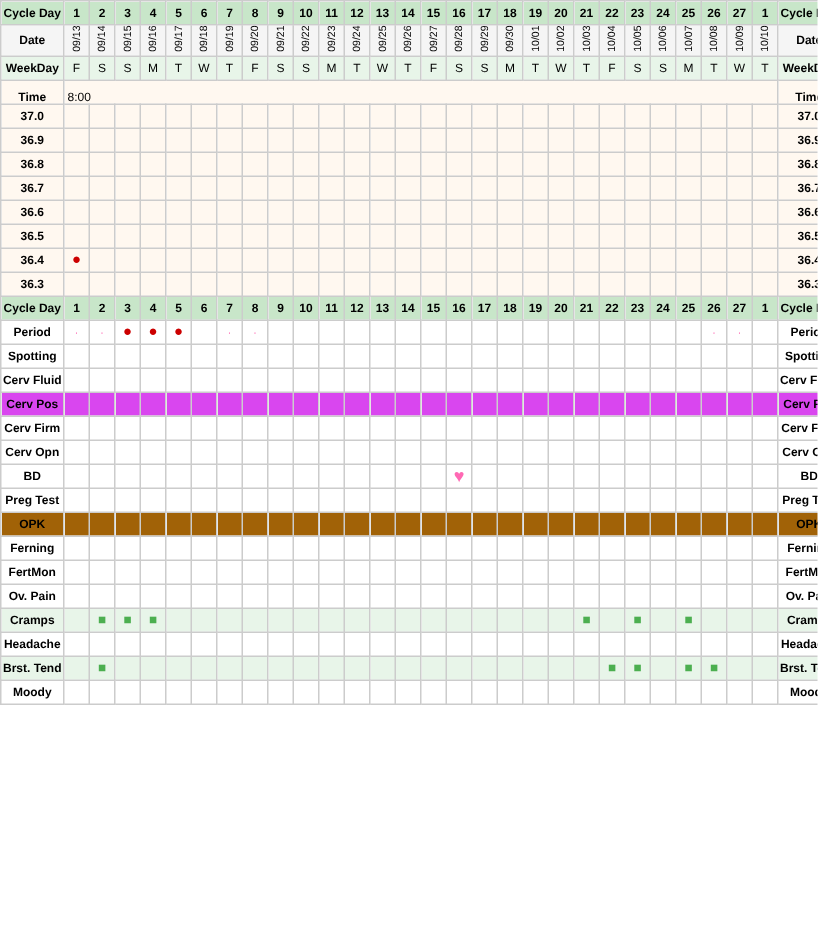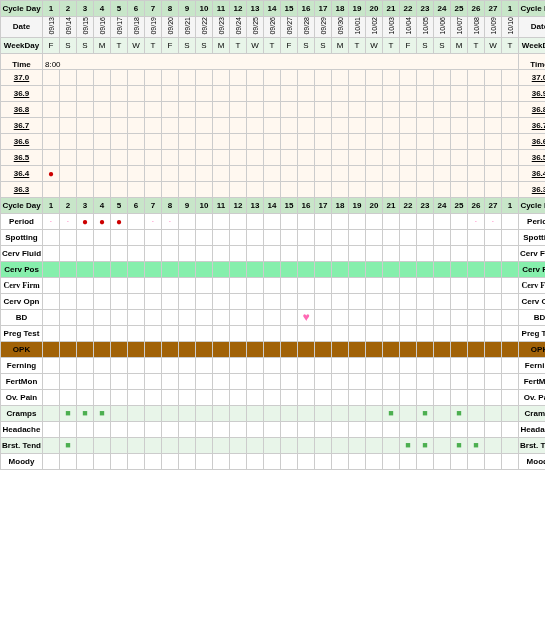--- a/index.html
+++ b/index.html
@@ -97,28 +97,27 @@
       height: 16px;
     }
 
     .cerv-fluid-row td {
       background: #fff;
       height: 24px;
       margin-top: 15px;
     }
 
     .cerv-pos-row td {
-      background: #86efac;
+      background: #d946ef;
       height: 16px;
     }
 
     .cerv-firm-row td {
       background: #fff;
       height: 16px;
-      font-family: Liberation Serif, serif;
     }
 
     .cerv-opn-row td {
       background: #fff;
       height: 16px;
     }
 
     .bd-row td {
       background: #fff;
       height: 16px;
@@ -167,21 +166,20 @@
     }
 
     .moody-row td {
       background: #fff;
       height: 16px;
     }
 
     .bbt-label-col {
       font-size: 8px;
       font-weight: bold;
-      text-decoration: underline;
     }
 
     .date-vertical {
       writing-mode: vertical-rl;
       text-orientation: mixed;
       transform: rotate(180deg);
       font-size: 7px;
       white-space: nowrap;
     }
 

